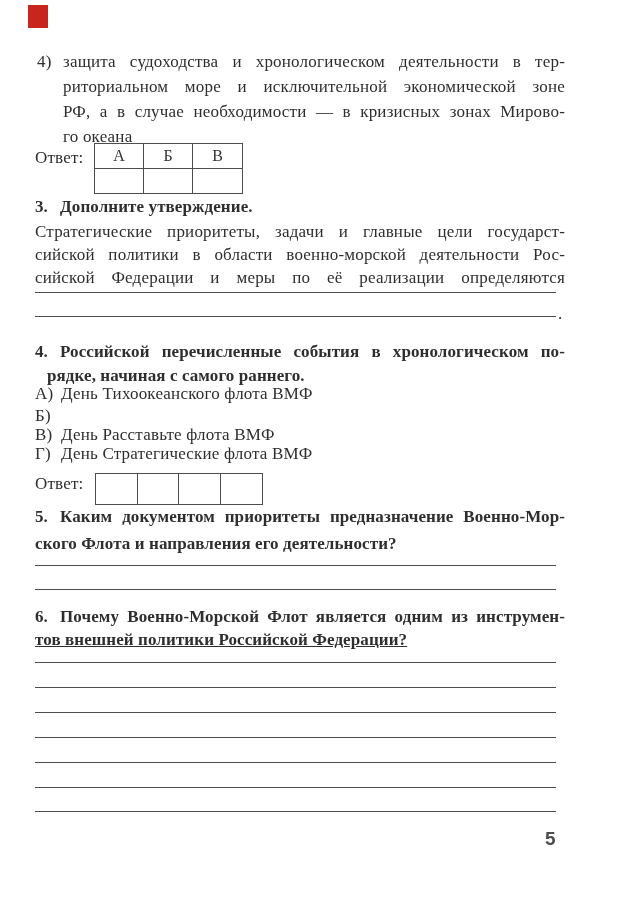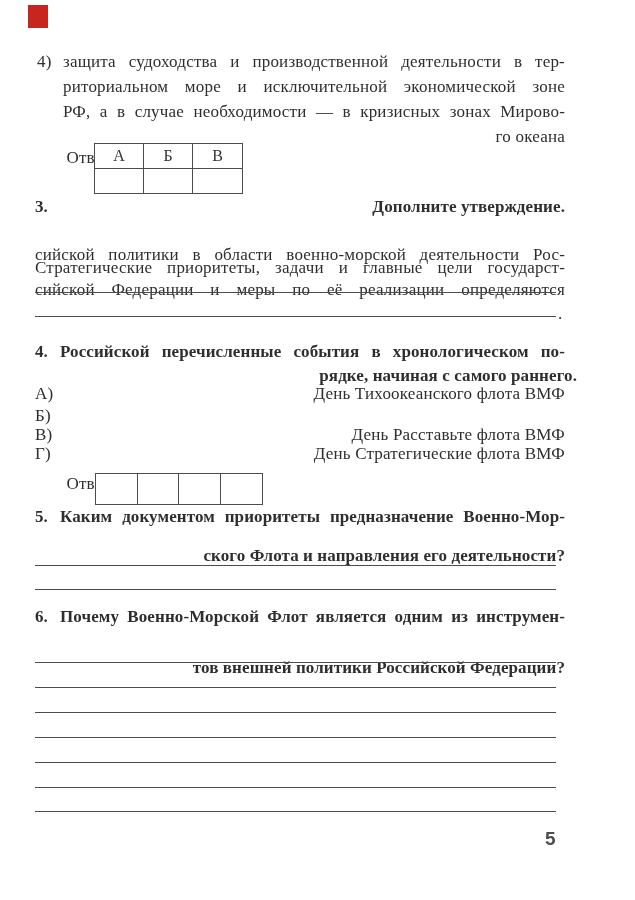--- a/index.html
+++ b/index.html
@@ -3,21 +3,21 @@
 <meta charset="utf-8">
 <style>
   html,body{margin:0;padding:0;background:#ffffff;}
   #page{
     position:relative;width:635px;height:900px;background:#ffffff;overflow:hidden;
     font-family:"Liberation Serif","DejaVu Serif",serif;color:#2e2e2e;
   }
   
   .ln{
     position:absolute;left:35px;width:530px;font-size:17px;line-height:24px;
-    letter-spacing:0.2px;white-space:nowrap;text-align:right;
+    letter-spacing:0.2px;white-space:nowrap;
   }
   .just{white-space:normal;text-align:justify;text-align-last:justify;}
   .bold{font-weight:700;letter-spacing:0.1px;}
   .hang{padding-left:28px;box-sizing:border-box;}
   .hang2{padding-left:25px;box-sizing:border-box;}
   .hang3{padding-left:26px;box-sizing:border-box;}
   .mk{position:absolute;left:2px;top:0;}
   .mk0{position:absolute;left:0;top:0;}
   
   .rule{position:absolute;left:35px;width:521px;height:0;border-top:1.6px solid #4c4c4c;}
@@ -39,21 +39,21 @@
 </style>
 </head>
 <body>
 
 <div id="page">
 
   <div class="badge" style="background: rgb(200, 37, 31);"></div>
 
   <div class="ln hang just" style="top:50px;">
     <span class="mk">4)</span>
-    <span>защита судоходства и производственной деятельности в тер-</span>
+    <span>защита судоходства и хронологическом деятельности в тер-</span>
   </div>
   <div class="ln hang just" style="top:75px;">
     <span>риториальном море и исключительной экономической зоне</span>
   </div>
   <div class="ln hang just" style="top:100px;">
     <span>РФ, а в случае необходимости — в кризисных зонах Мирово-</span>
   </div>
   <div class="ln hang" style="top:125px;">
     <span>го океана</span>
   </div>
@@ -65,23 +65,23 @@
     <div class="cell lastcol">В</div>
     <div class="cell lastrow"></div>
     <div class="cell lastrow"></div>
     <div class="cell lastcol lastrow"></div>
   </div>
 
   <div class="ln hang2 bold" style="top:195px;">
     <span class="mk0">3.</span>
     <span>Дополните утверждение.</span>
   </div>
-  <div class="ln just" style="top:220px;margin-top:36px;">Стратегические приоритеты, задачи и главные цели государст-</div>
+  <div class="ln just" style="top:220px;">Стратегические приоритеты, задачи и главные цели государст-</div>
   <div class="ln just" style="top:243px;">сийской политики в области военно-морской деятельности Рос-</div>
-  <div class="ln just" style="top:266px;margin-top:12px;">сийской Федерации и меры по её реализации определяются</div>
+  <div class="ln just" style="top:266px;">сийской Федерации и меры по её реализации определяются</div>
   <div class="rule" style="top:292px;"></div>
   <div class="rule" style="top:316px;"></div>
   <div class="dot" style="left:558px;top:304px;">.</div>
 
   <div class="ln hang2 bold just" style="top:340px;">
     <span class="mk0">4.</span>
     <span>Российской перечисленные события в хронологическом по-</span>
   </div>
   <div class="ln bold" style="top:364px;margin-left:12px;">рядке, начиная с самого раннего.</div>
 
@@ -106,29 +106,29 @@
     <div class="cell lastrow"></div>
     <div class="cell lastrow"></div>
     <div class="cell lastrow"></div>
     <div class="cell lastcol lastrow"></div>
   </div>
 
   <div class="ln hang2 bold just" style="top:505px;">
     <span class="mk0">5.</span>
     <span>Каким документом приоритеты предназначение Военно-Мор-</span>
   </div>
-  <div class="ln bold" style="top:544px;">ского Флота и направления его деятельности?</div>
+  <div class="ln bold" style="top:532px;">ского Флота и направления его деятельности?</div>
   <div class="rule" style="top:565px;"></div>
   <div class="rule" style="top:589px;"></div>
 
   <div class="ln hang2 bold just" style="top:605px;">
     <span class="mk0">6.</span>
     <span>Почему Военно-Морской Флот является одним из инструмен-</span>
   </div>
-  <div class="ln bold" style="top:656px;">тов внешней политики Российской Федерации?</div>
+  <div class="ln bold" style="top:628px;text-decoration:underline;">тов внешней политики Российской Федерации?</div>
   <div class="rule" style="top:662px;"></div>
   <div class="rule" style="top:687px;"></div>
   <div class="rule" style="top:712px;"></div>
   <div class="rule" style="top:737px;"></div>
   <div class="rule" style="top:762px;"></div>
   <div class="rule" style="top:787px;"></div>
   <div class="rule" style="top:811px;"></div>
 
   <div class="pagenum">5</div>
 

